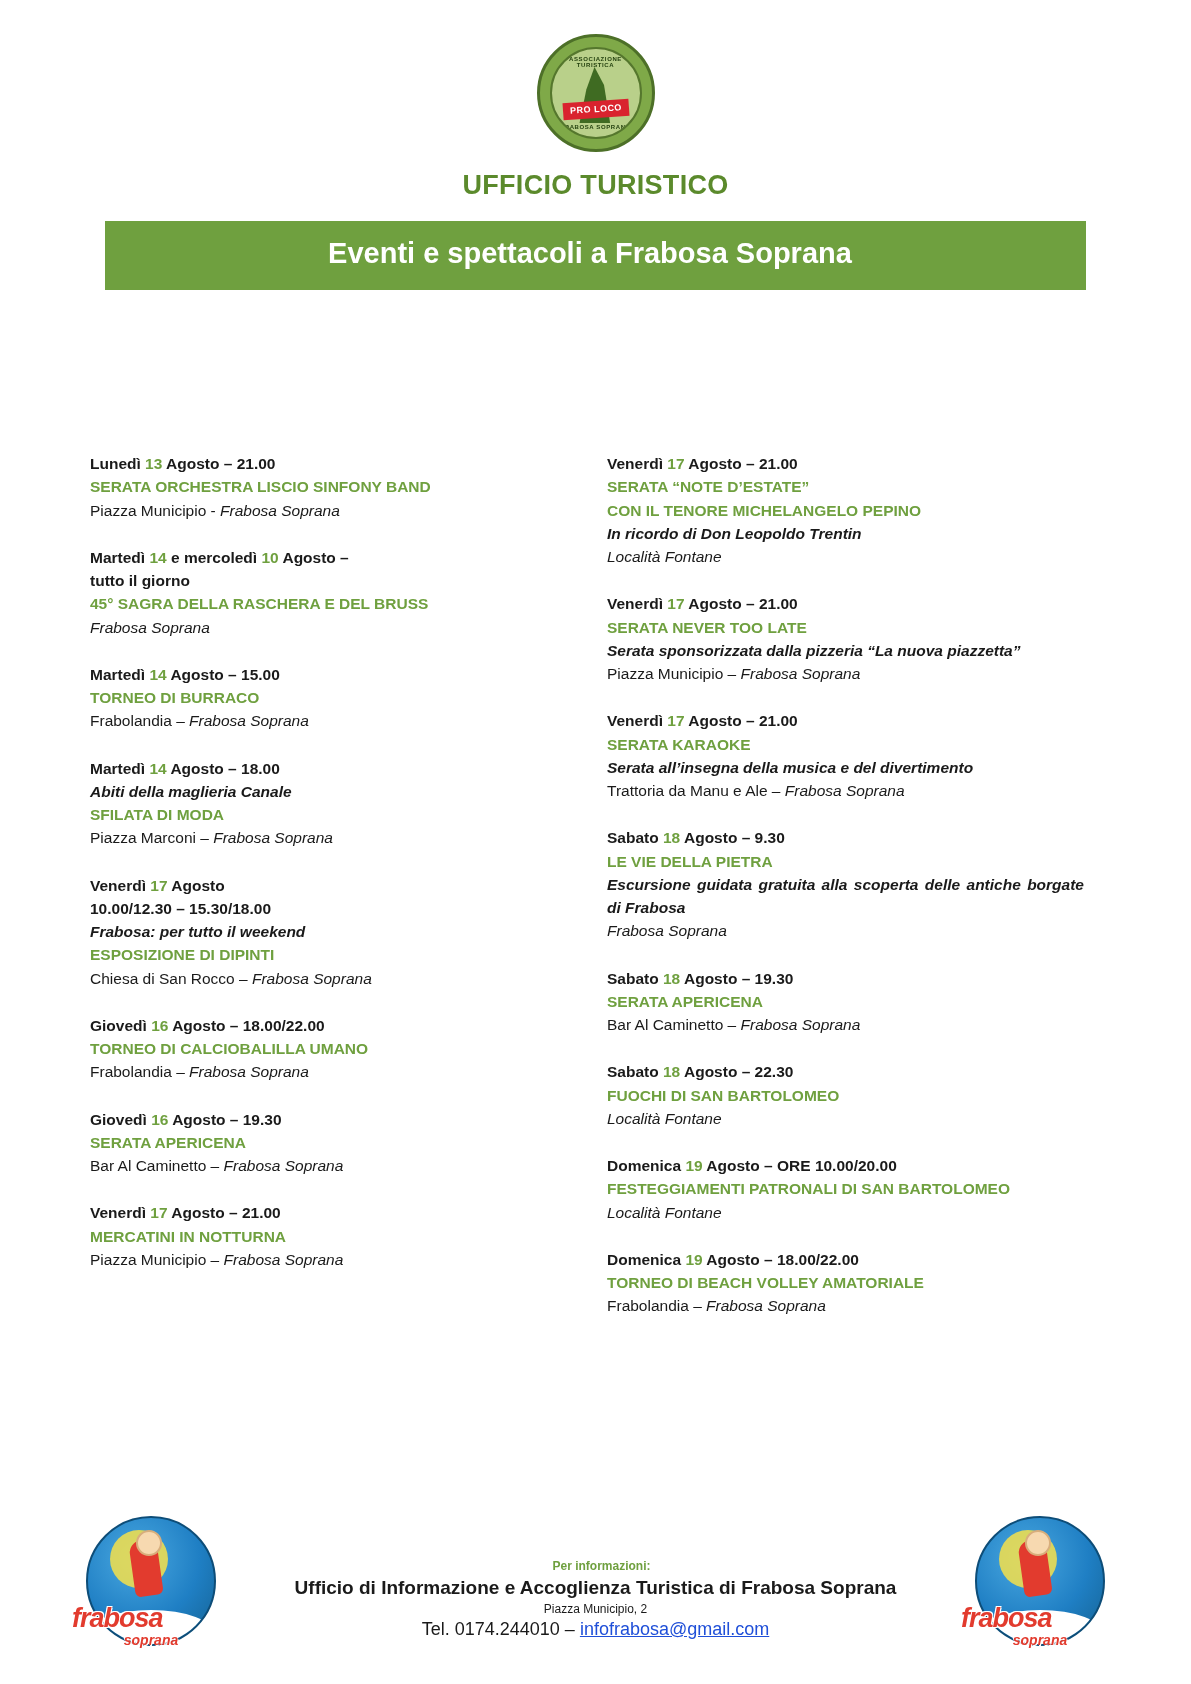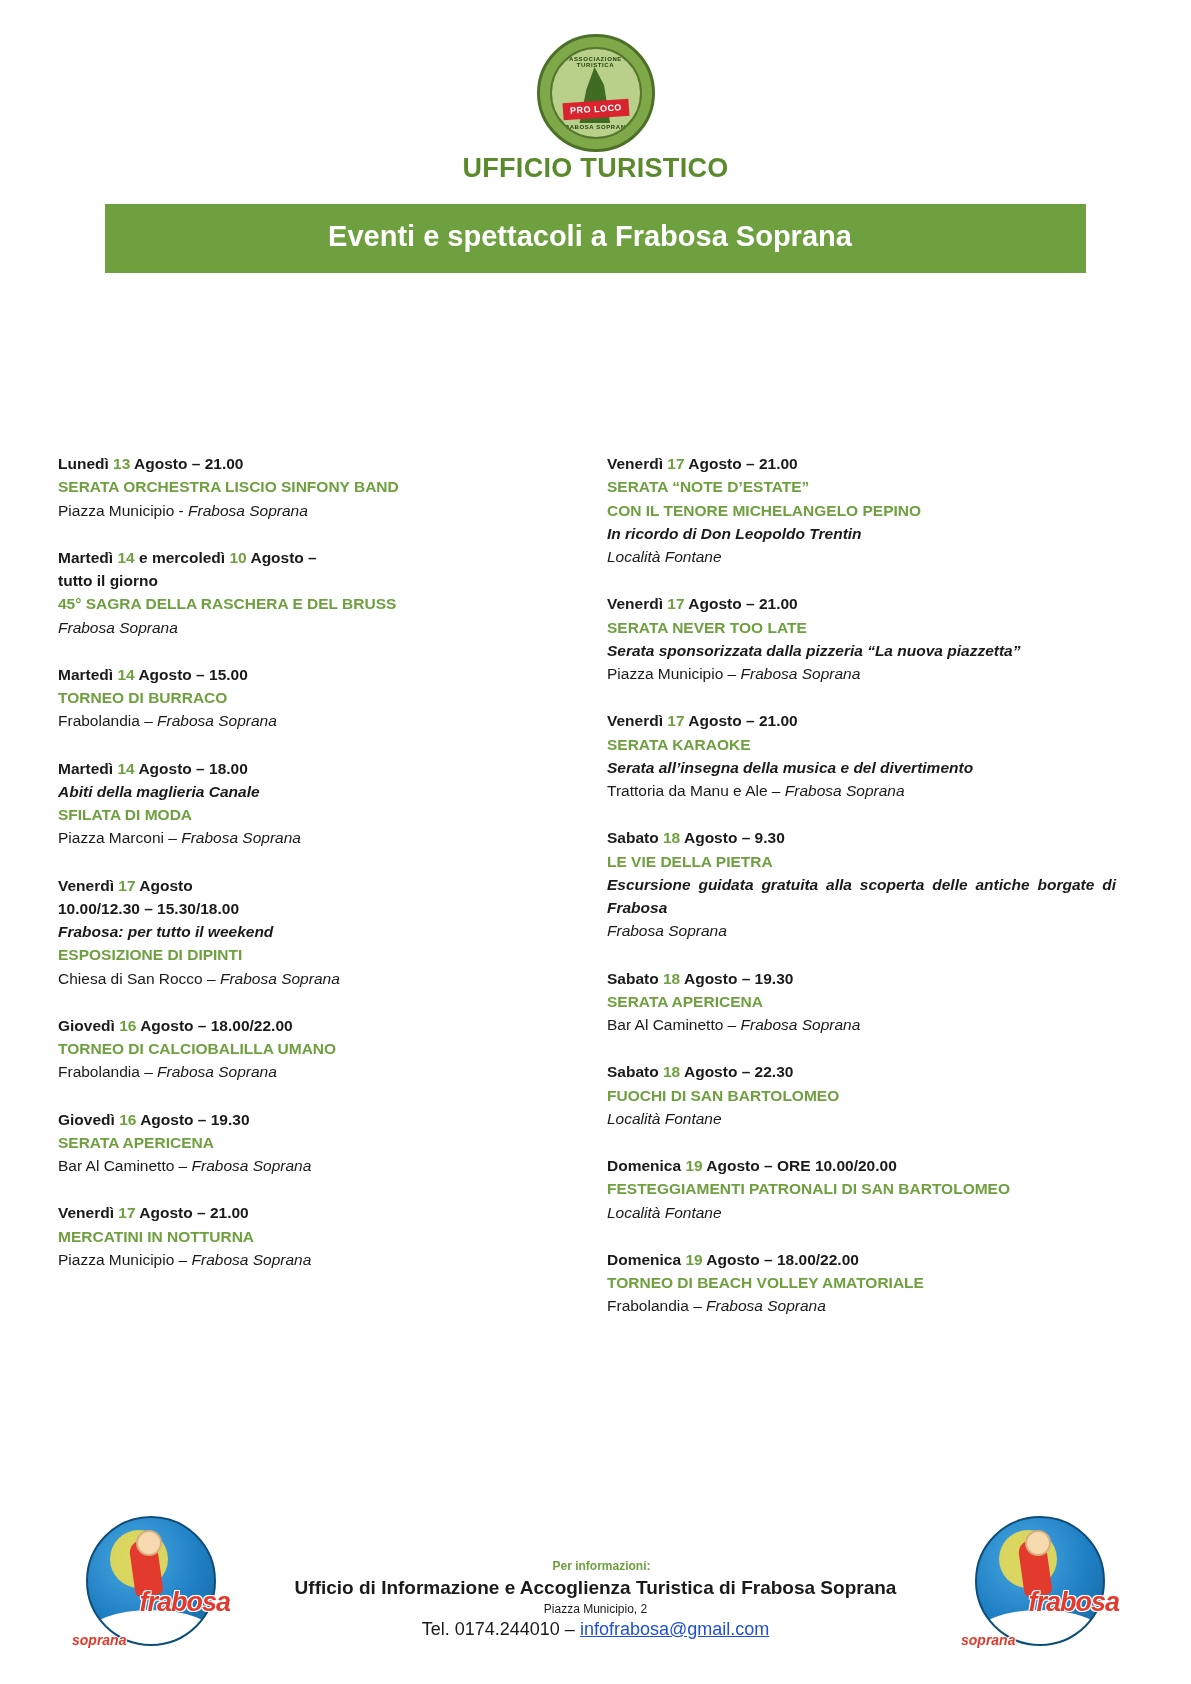--- a/index.html
+++ b/index.html
@@ -91,42 +91,42 @@
   }
   .proloco-logo .toptext { top: 7px; }
   .proloco-logo .bottomtext { bottom: 7px; }
 
   .office-title {
     text-align: center;
     color: #5b8a2c;
     font-size: 27px;
     font-weight: bold;
     letter-spacing: 0.3px;
-    margin-top: 1px;
+    margin-top: 18px;
   }
 
   .green-banner {
     margin: 20px 105px 0 105px;
     background: #6fa03f;
     color: #ffffff;
     text-align: center;
     padding: 14px 21px 18px 10px;
     font-size: 29px;
     font-weight: bold;
     line-height: 1.28;
   }
 
   
   .columns {
     position: absolute;
     top: 452px;
     left: 0;
     right: 17px;
     display: flex;
-    padding: 0 58px;
+    padding: 0 90px;
     box-sizing: border-box;
   }
   .col {
     width: 50%;
     box-sizing: border-box;
   }
   .col.left { padding-right: 60px; }
   .col.right { padding-left: 20px; }
 
   .event { margin-bottom: 24px; }
@@ -243,35 +243,36 @@
     left: 0;
     right: 0;
     bottom: 0;
     height: 34px;
     background: #ffffff;
     border-radius: 50% 50% 0 0 / 70% 70% 0 0;
   }
   .frabosa-badge .wordmark {
     position: absolute;
     left: 0;
-    bottom: 30px;
+    bottom: 14px;
     width: 158px;
-    text-align: right;
+    text-align: left;
     color: #e23b2e;
     font-size: 27px;
     font-weight: bold;
     font-style: italic;
     letter-spacing: -1px;
     text-shadow: 1px 1px 0 #fff, -1px -1px 0 #fff, 1px -1px 0 #fff, -1px 1px 0 #fff;
   }
   .frabosa-badge .subword {
     position: absolute;
     left: 0;
     bottom: 0px;
     width: 158px;
+    text-align: center;
     color: #e23b2e;
     font-size: 14px;
     font-weight: bold;
     font-style: italic;
     text-shadow: 1px 1px 0 #fff, -1px -1px 0 #fff;
   }
 </style>
 </head>
 <body>
 

